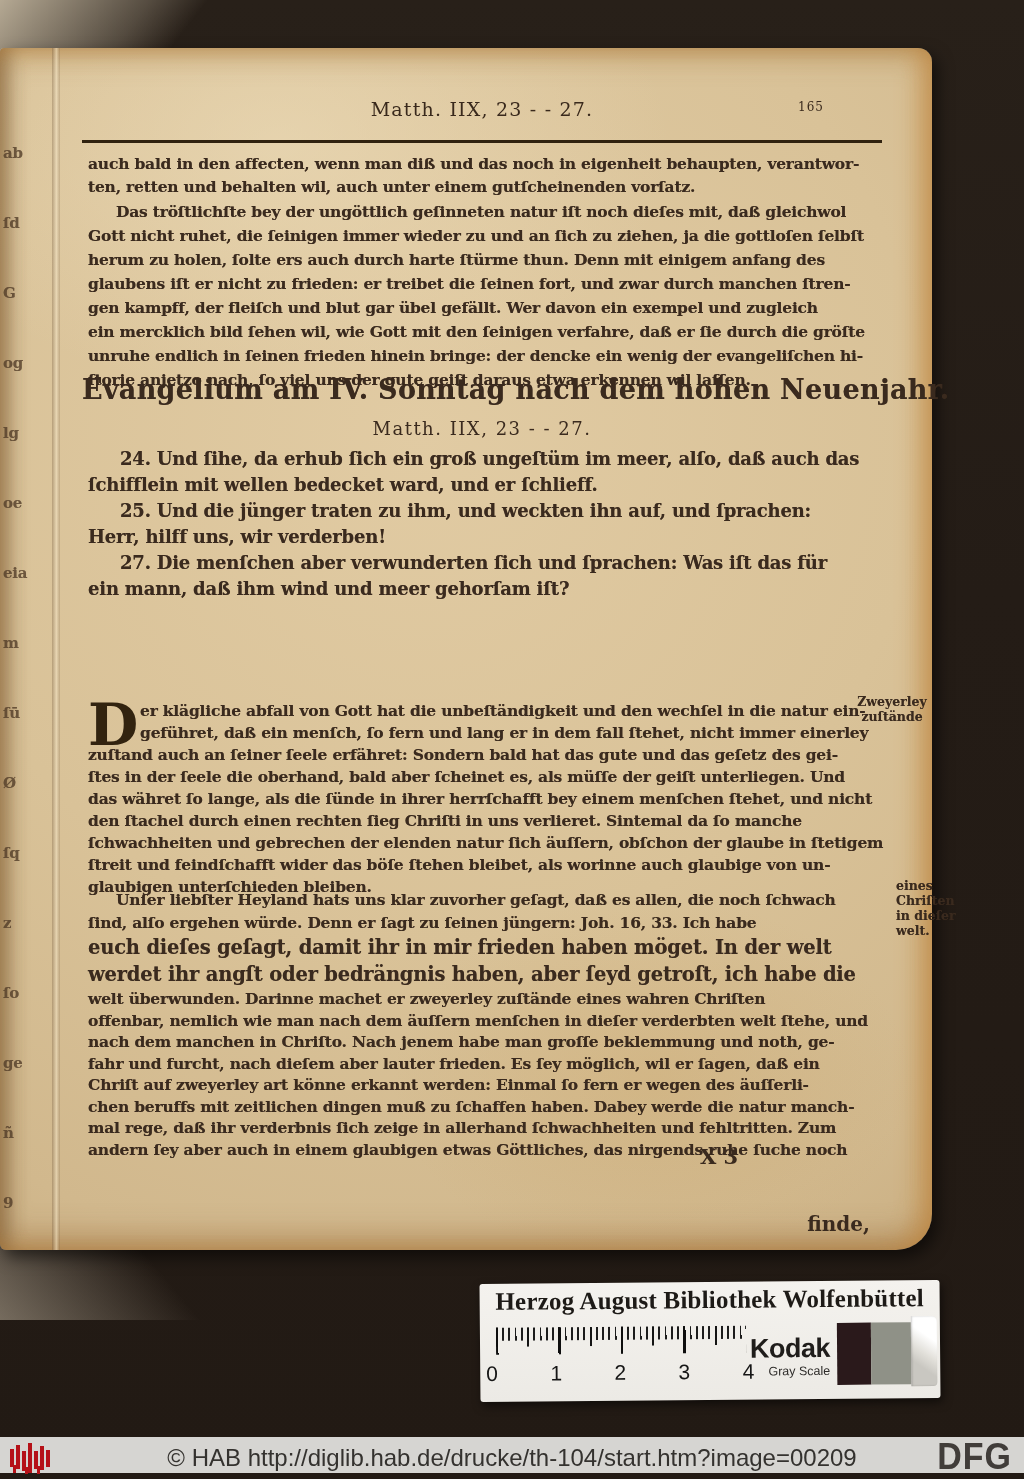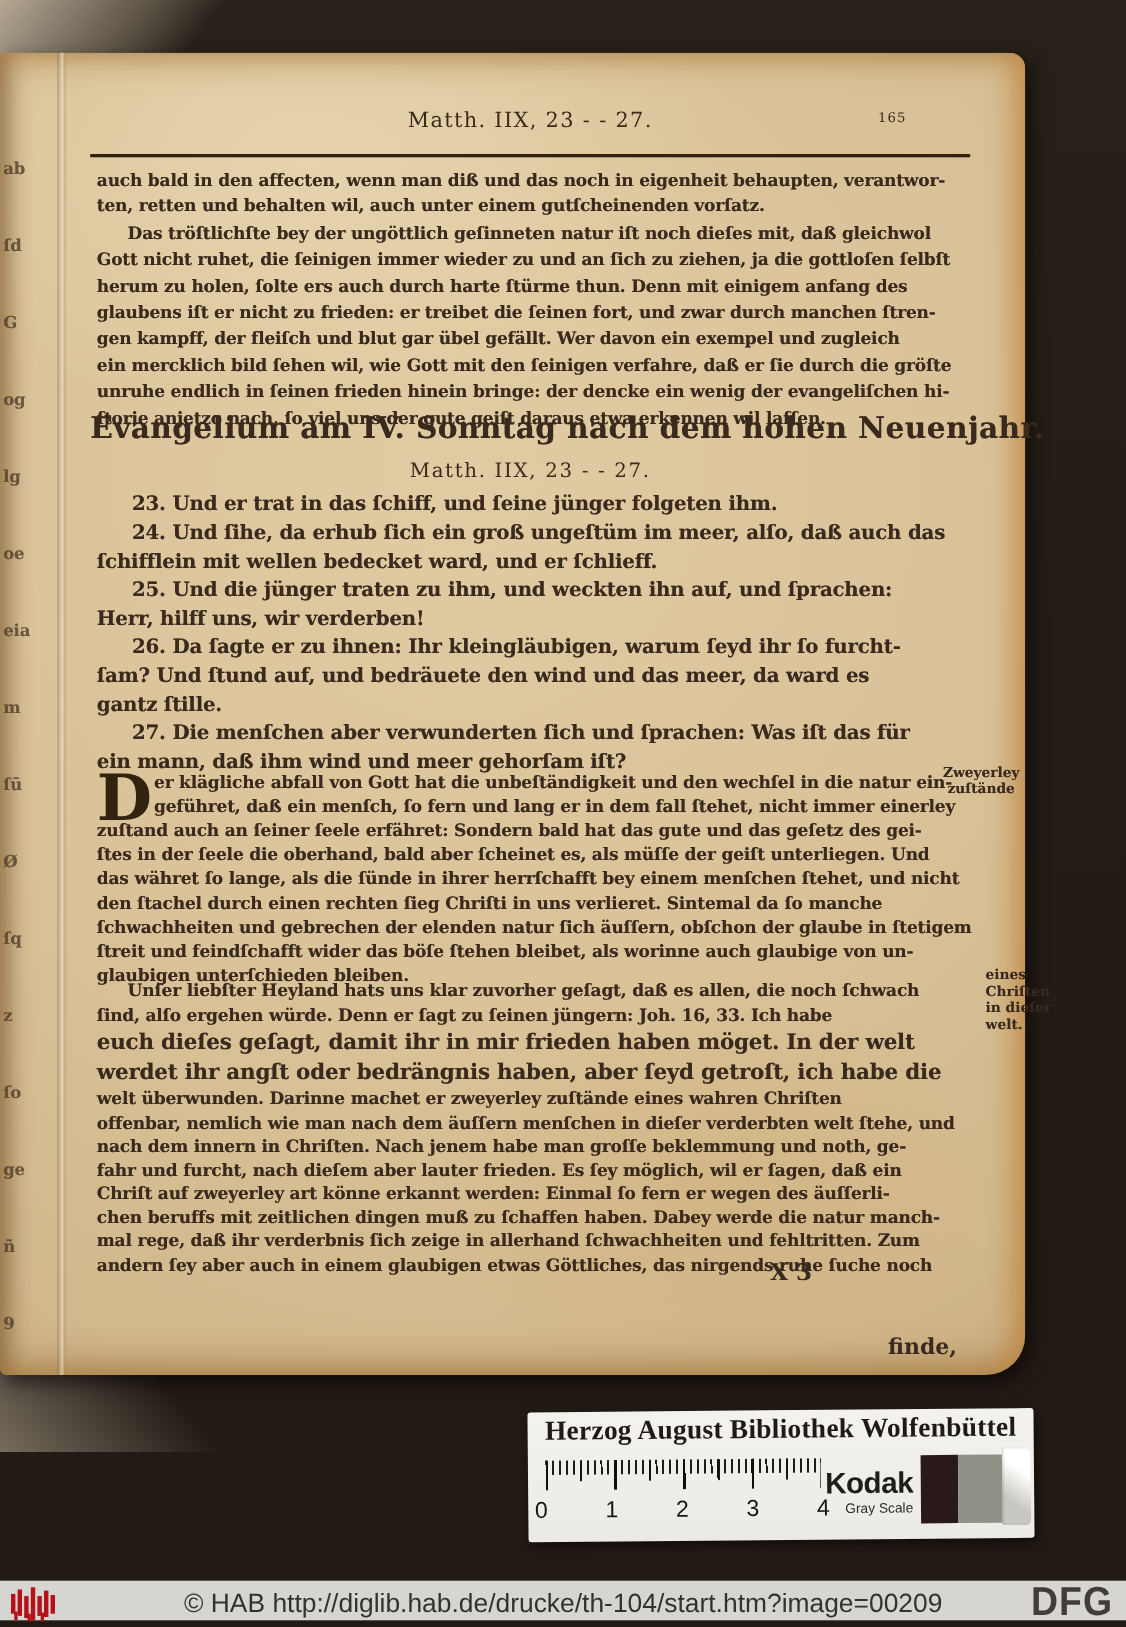--- a/index.html
+++ b/index.html
@@ -156,34 +156,26 @@
           <div class="line">ein mercklich bild ſehen wil, wie Gott mit den ſeinigen verfahre,  daß er ſie durch die gröſte</div>
           <div class="line">unruhe endlich in ſeinen frieden hinein bringe:  der dencke ein wenig der evangeliſchen hi-</div>
           <div class="line">ſtorie anjetzo nach, ſo viel uns der gute geiſt daraus etwa erkennen wil laſſen.</div>
         </div>
 
       <div class="gospel-heading line">Evangelium am IV. Sonntag nach dem hohen Neuenjahr.</div>
       <div class="gospel-ref">Matth.  IIX,  23 - - 27.</div>
 
       <div class="verses">
         <div class="verse">
-            <div class="line">23.  Und er trat in das ſchiff, und ſeine jünger folgeten ihm.</div>
-          </div>
-        <div class="verse">
             <div class="line">24.  Und ſihe, da erhub ſich ein groß ungeſtüm im meer,  alſo,  daß auch das</div>
             <div class="line">ſchifflein mit wellen bedecket ward, und er ſchlieff.</div>
           </div>
         <div class="verse">
             <div class="line">25.  Und die jünger traten zu ihm,  und weckten ihn auf,  und ſprachen:</div>
             <div class="line">Herr, hilff uns, wir verderben!</div>
-          </div>
-        <div class="verse">
-            <div class="line">26.  Da ſagte er zu ihnen:  Ihr kleingläubigen, warum ſeyd ihr ſo furcht-</div>
-            <div class="line">ſam?  Und ſtund auf,  und bedräuete den wind und das meer,  da ward es</div>
-            <div class="line">gantz ſtille.</div>
           </div>
         <div class="verse">
             <div class="line">27.  Die menſchen aber verwunderten ſich und ſprachen:  Was iſt das für</div>
             <div class="line">ein mann, daß ihm wind und meer gehorſam iſt?</div>
           </div>
       </div>
 
       <div class="commentary1">
         <span class="dropcap">D</span>
         <div>
@@ -203,21 +195,21 @@
           <div class="line">Unſer liebſter Heyland hats uns klar zuvorher geſagt,  daß es allen,  die noch ſchwach</div>
           <div class="line">ſind, alſo ergehen würde.   Denn er ſagt zu ſeinen jüngern:  Joh. 16, 33.  Ich habe</div>
         </div>
       <div class="commentary2b">
           <div class="line">euch dieſes geſagt, damit ihr in mir frieden haben möget.   In der welt</div>
           <div class="line">werdet ihr angſt oder bedrängnis haben,  aber ſeyd getroſt,  ich habe die</div>
         </div>
       <div class="commentary2c">
           <div class="line">welt überwunden.   Darinne machet er zweyerley zuſtände eines wahren Chriſten</div>
           <div class="line">offenbar, nemlich wie man nach dem äuſſern menſchen in dieſer verderbten welt ſtehe,  und</div>
-          <div class="line">nach dem innern in Chriſten.   Nach jenem habe man groſſe beklemmung und noth,  ge-</div>
+          <div class="line">nach dem manchen in Chriſto.   Nach jenem habe man groſſe beklemmung und noth,  ge-</div>
           <div class="line">fahr und furcht, nach dieſem aber lauter frieden.    Es ſey möglich, wil er ſagen,  daß ein</div>
           <div class="line">Chriſt auf zweyerley art könne erkannt werden:   Einmal ſo fern er wegen des äuſſerli-</div>
           <div class="line">chen beruffs mit zeitlichen dingen muß zu ſchaffen haben.  Dabey werde die natur manch-</div>
           <div class="line">mal rege, daß ihr verderbnis ſich zeige in allerhand ſchwachheiten und fehltritten.   Zum</div>
           <div class="line">andern ſey aber auch in einem glaubigen etwas Göttliches,  das nirgends ruhe ſuche noch</div>
         </div>
 
       <div class="signature-mark">X 3</div>
       <div class="catchword">finde,</div>
     </div>

